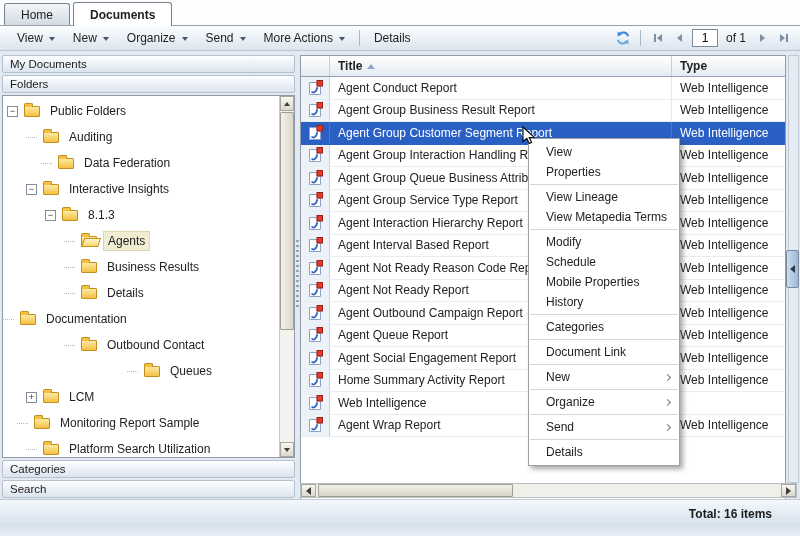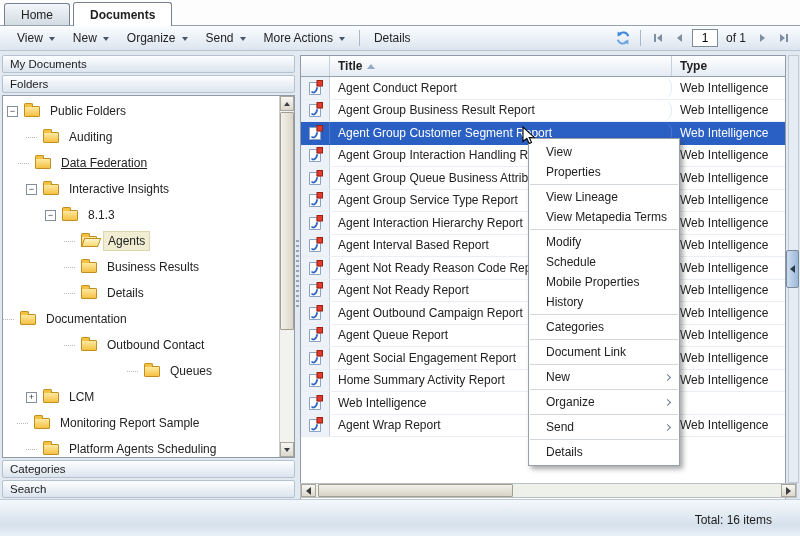--- a/index.html
+++ b/index.html
@@ -80,21 +80,21 @@
   .hcell { height:100%; display:flex; align-items:center; }
   .h-icon { width:29px; flex:0 0 29px; border-right:1px solid #c6d0dc; }
   .h-title { width:342px; flex:0 0 342px; padding-left:8px; border-right:1px solid #c6d0dc; gap:5px; }
   .h-type { flex:1; padding-left:8px; }
   .sort-up { width:0; height:0; border-left:4px solid transparent; border-right:4px solid transparent;
              border-bottom:5px solid #93a9c7; margin-top:1px; }
   #tbody { flex:1 1 auto; overflow:hidden; background:#fff; }
   .trow { height:22.5px; display:flex; align-items:stretch; border-bottom:1px solid #e8eef4; cursor:default; }
   .cell { display:flex; align-items:center; }
   .cell-icon { width:29px; flex:0 0 29px; justify-content:center; background:#ecf2f8; border-right:1px solid #c6d0dc; }
-  .cell-title { width:342px; flex:0 0 342px; padding-left:8px; border-right:1px solid #e2e9f0; white-space:nowrap; overflow:hidden;border-radius:9px; }
+  .cell-title { width:342px; flex:0 0 342px; padding-left:8px; border-right:1px solid #e2e9f0; white-space:nowrap; overflow:hidden; }
   .cell-type { flex:1; padding-left:8px; white-space:nowrap; }
   .trow.selected { background:#2a5fc4; color:#fff; border-bottom:1px solid #2a5fc4; }
   .trow.selected .cell-icon { background:#2a5fc4; border-right-color:#4a77cf; }
   .trow.selected .cell-title { border-right-color:#4a77cf; }
 
   
   #hscroll { position:absolute; left:300px; top:483px; width:497px; height:15px; background:#eef0ea;
              border:1px solid #b9bfc7; display:flex; align-items:stretch; }
   .hsb-btn { width:15px; flex:0 0 15px; background:linear-gradient(#f8f7f4,#dcd8cd); border:1px solid #aaa69b;
              display:flex; align-items:center; justify-content:center; }
@@ -112,21 +112,21 @@
   #context-menu { position:absolute; left:528px; top:138px; width:152px; background:#fff;
                   border:1px solid #99a0a8; box-shadow:3px 3px 5px rgba(60,60,60,.45); padding:3px 0; z-index:20; }
   .menu-item { height:20px; display:flex; align-items:center; padding:0 9px 0 17px; cursor:default; }
   .menu-sep { height:1px; background:#d2d7dc; margin:2px 1px; }
   .submenu-arrow { width:5px; height:5px; border-top:1.5px solid #6f7d8c; border-right:1.5px solid #6f7d8c;
                    transform:rotate(45deg); margin-left:auto; }
 
   
   #statusbar { position:absolute; left:0; top:499px; width:800px; height:37px;
                background:linear-gradient(#f3f8fc,#d6e1ec 70%,#e9f0f7); border-top:1px solid #c0cbd6; }
-  #status-total { position:absolute; right:28px; top:13px; color:#1c1c1c; }
+  #status-total { position:absolute; right:28px; top:7px; color:#1c1c1c;font-weight:bold; }
 
   
   #cursor { position:absolute; left:521px; top:126px; z-index:30; }
 </style>
 </head>
 <body>
 
 <div id="app">
 
   <div id="tabbar">
@@ -204,21 +204,21 @@
           <div class="tree-row" style="padding-left: 4px;">
             <span class="expander">−</span>
             <span class="folder"></span>
             <span class="tree-label">Public Folders</span>
           </div>
           <div class="tree-row" style="padding-left: 23px;">
             <span class="tree-spacer"></span>
             <span class="folder"></span>
             <span class="tree-label">Auditing</span>
           </div>
-          <div class="tree-row" style="padding-left: 15px; text-decoration: underline;">
+          <div class="tree-row" style="padding-left: 38px;">
             <span class="tree-spacer"></span>
             <span class="folder"></span>
             <span class="tree-label">Data Federation</span>
           </div>
           <div class="tree-row" style="padding-left: 23px;">
             <span class="expander">−</span>
             <span class="folder"></span>
             <span class="tree-label">Interactive Insights</span>
           </div>
           <div class="tree-row" style="padding-left: 42px;">
@@ -262,21 +262,21 @@
             <span class="tree-label">LCM</span>
           </div>
           <div class="tree-row" style="padding-left: 14px;">
             <span class="tree-spacer"></span>
             <span class="folder"></span>
             <span class="tree-label">Monitoring Report Sample</span>
           </div>
           <div class="tree-row" style="padding-left: 23px;">
             <span class="tree-spacer"></span>
             <span class="folder"></span>
-            <span class="tree-label">Platform Agents Scheduling</span>
+            <span class="tree-label">Platform Search Utilization</span>
           </div>
         </div>
       <div id="vscroll">
         <div class="sb-btn up">
             <div class="tri-up"></div>
           </div>
         <div id="vthumb"></div>
         <div class="sb-btn down">
             <div class="tri-dn"></div>
           </div>

